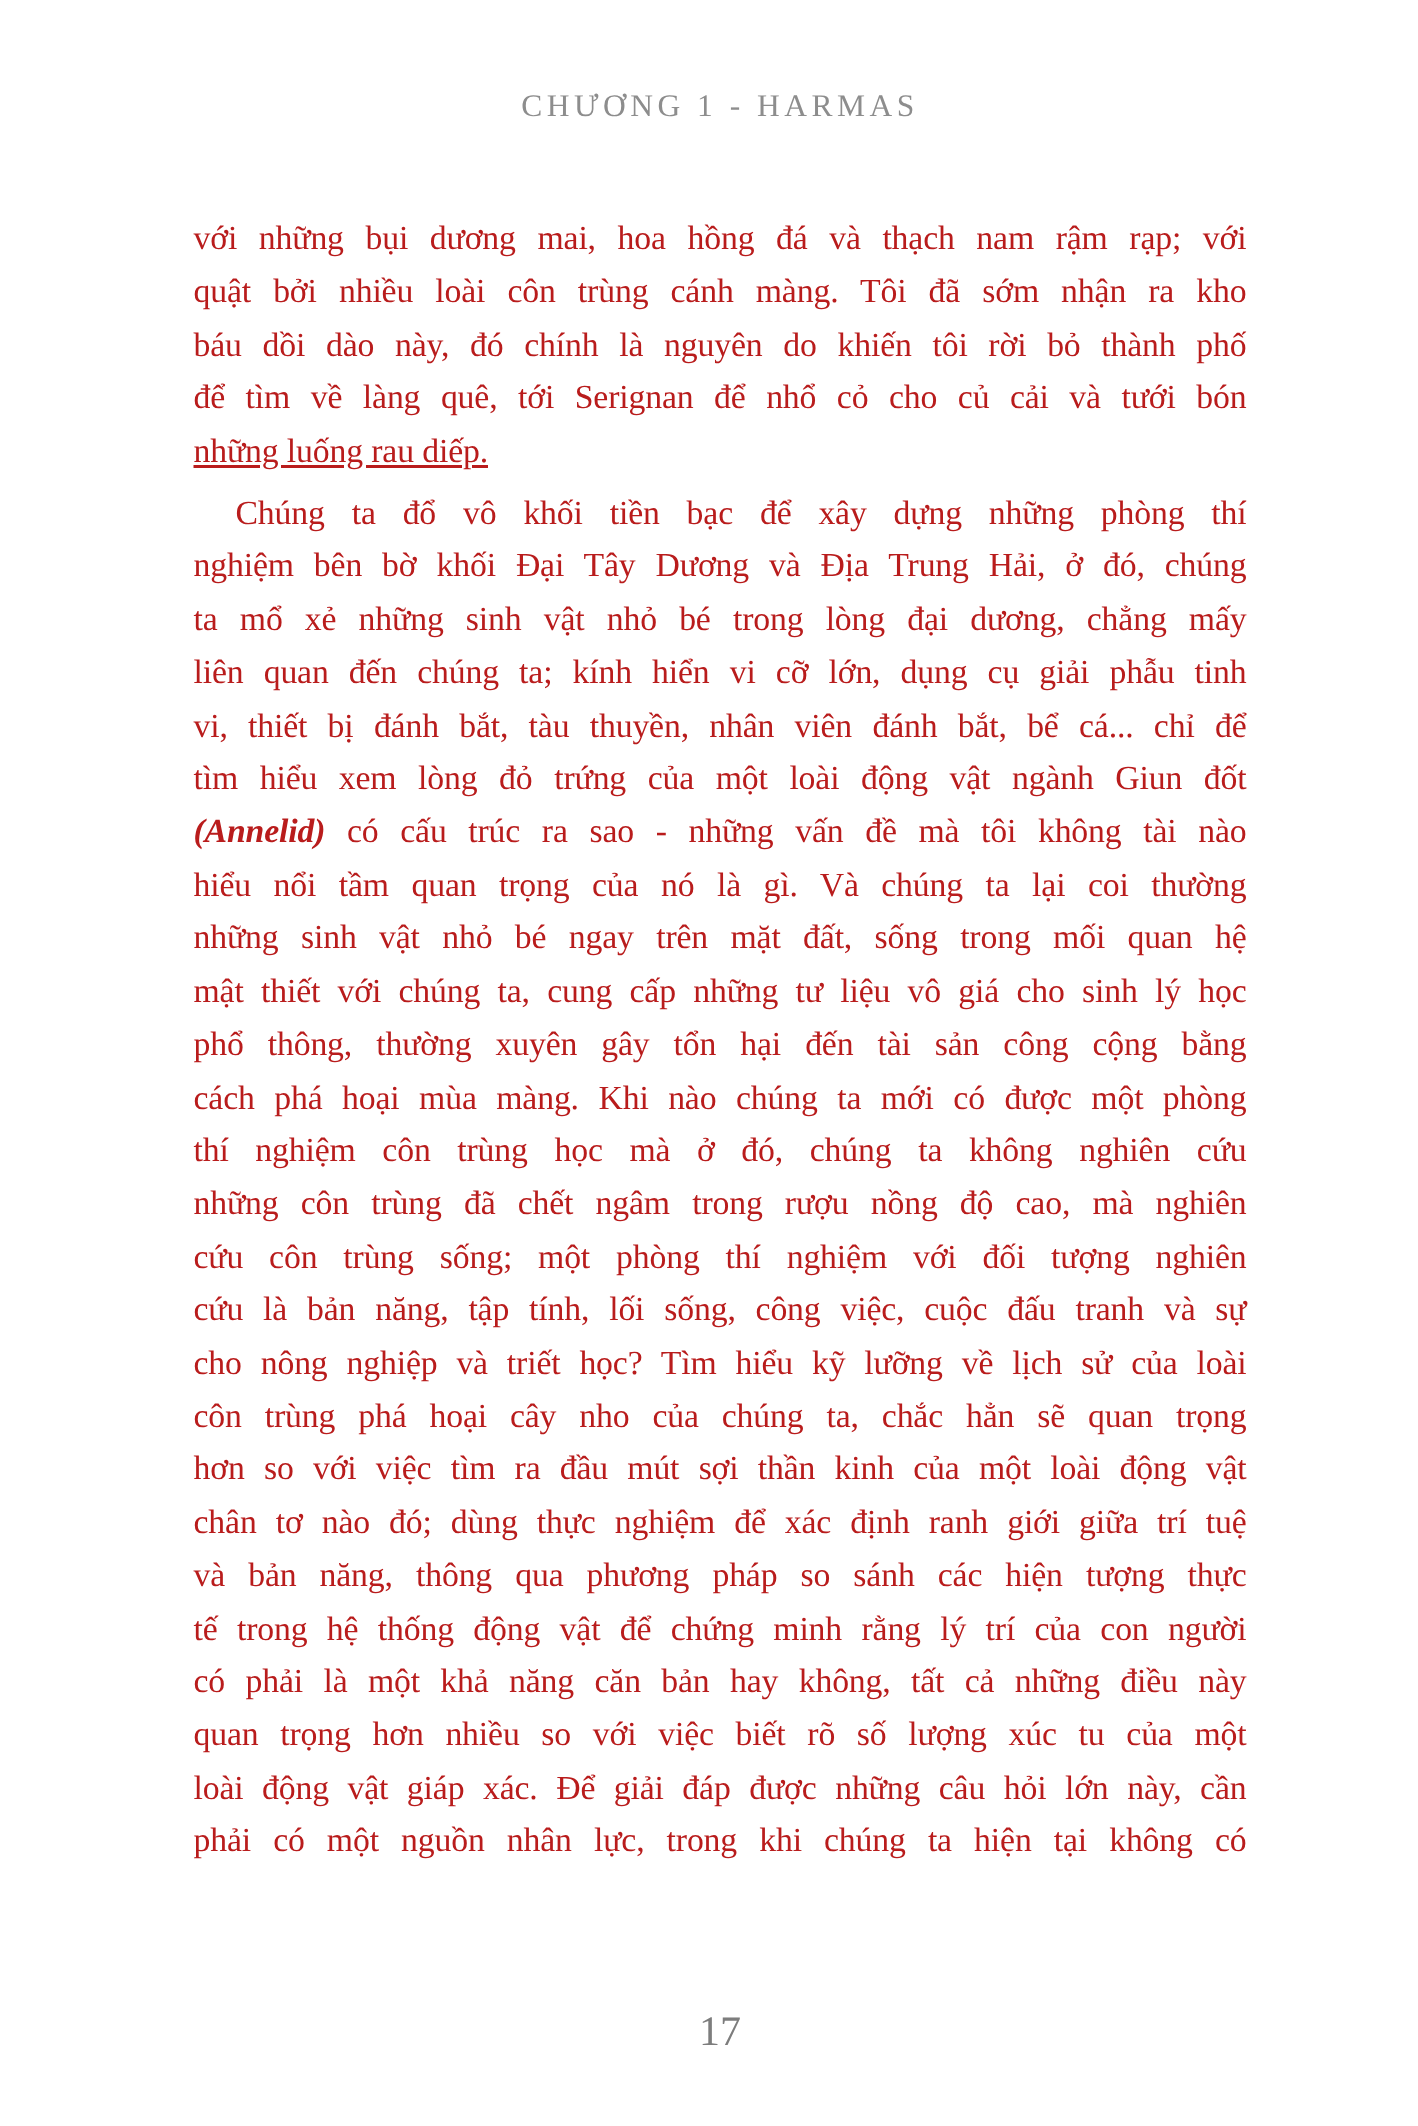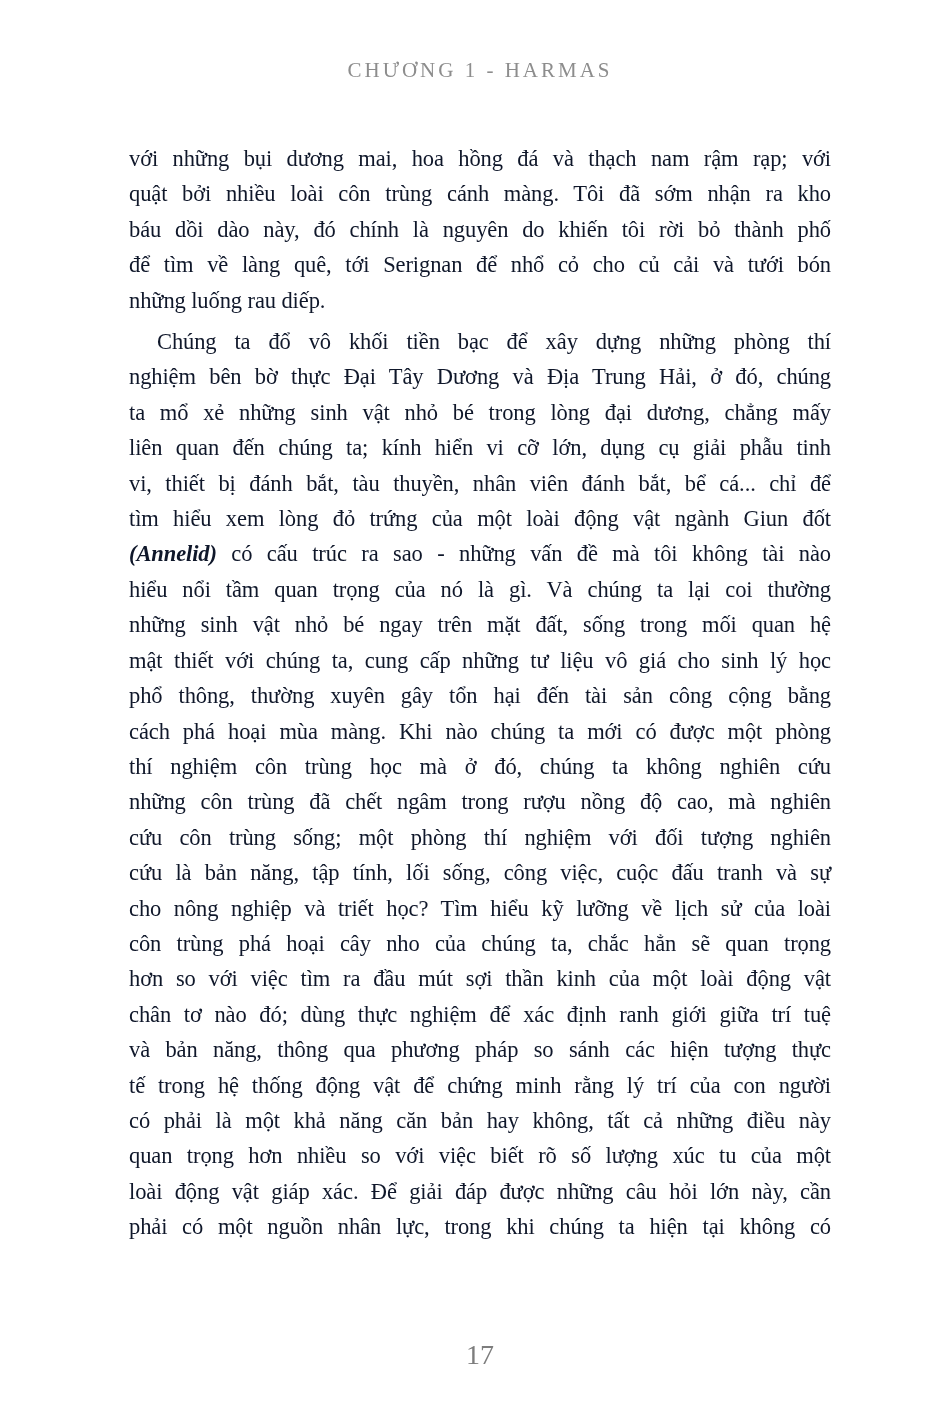--- a/index.html
+++ b/index.html
@@ -36,51 +36,51 @@
     font-size: 22.5px;
     letter-spacing: -0.1px;
   }
   .paragraph { margin: 0; }
   .paragraph + .paragraph { margin-top: 6px; }
   .line {
     line-height: 35.4px;
     text-align: justify;
     text-align-last: justify;
   }
-  .line.last-left { text-align-last: left; }
+  .line.last-left { text-align-last: left; text-decoration: underline; }
   .line.indent { text-indent: 28px; }
   .page-number {
     position: absolute;
     top: 1337px;
     left: 129px;
     width: 702px;
     text-align: center;
     font-size: 28px;
     color: #7d7d7d;
     line-height: 1.3;
   }
 </style>
 </head>
 <body>
 
 <div class="page">
 
   <div class="running-header" style="color: rgb(141, 141, 141);">CHƯƠNG 1 - HARMAS</div>
 
-  <div class="body-text" style="color: #0f172a;">
+  <div class="body-text" style="color: #b91c1c;">
     <div class="paragraph">
         <div class="line"><span>với những bụi dương mai, hoa hồng đá và thạch nam rậm rạp; với</span></div>
         <div class="line"><span>quật bởi nhiều loài côn trùng cánh màng. Tôi đã sớm nhận ra kho</span></div>
         <div class="line"><span>báu dồi dào này, đó chính là nguyên do khiến tôi rời bỏ thành phố</span></div>
         <div class="line"><span>để tìm về làng quê, tới Serignan để nhổ cỏ cho củ cải và tưới bón</span></div>
         <div class="line last-left"><span>những luống rau diếp.</span></div>
       </div>
     <div class="paragraph">
         <div class="line indent"><span>Chúng ta đổ vô khối tiền bạc để xây dựng những phòng thí</span></div>
-        <div class="line"><span>nghiệm bên bờ thực Đại Tây Dương và Địa Trung Hải, ở đó, chúng</span></div>
+        <div class="line"><span>nghiệm bên bờ khối Đại Tây Dương và Địa Trung Hải, ở đó, chúng</span></div>
         <div class="line"><span>ta mổ xẻ những sinh vật nhỏ bé trong lòng đại dương, chẳng mấy</span></div>
         <div class="line"><span>liên quan đến chúng ta; kính hiển vi cỡ lớn, dụng cụ giải phẫu tinh</span></div>
         <div class="line"><span>vi, thiết bị đánh bắt, tàu thuyền, nhân viên đánh bắt, bể cá... chỉ để</span></div>
         <div class="line"><span>tìm hiểu xem lòng đỏ trứng của một loài động vật ngành Giun đốt</span></div>
         <div class="line"><span style="font-style: italic; font-weight: bold;">(Annelid)</span><span> có cấu trúc ra sao - những vấn đề mà tôi không tài nào</span></div>
         <div class="line"><span>hiểu nổi tầm quan trọng của nó là gì. Và chúng ta lại coi thường</span></div>
         <div class="line"><span>những sinh vật nhỏ bé ngay trên mặt đất, sống trong mối quan hệ</span></div>
         <div class="line"><span>mật thiết với chúng ta, cung cấp những tư liệu vô giá cho sinh lý học</span></div>
         <div class="line"><span>phổ thông, thường xuyên gây tổn hại đến tài sản công cộng bằng</span></div>
         <div class="line"><span>cách phá hoại mùa màng. Khi nào chúng ta mới có được một phòng</span></div>

